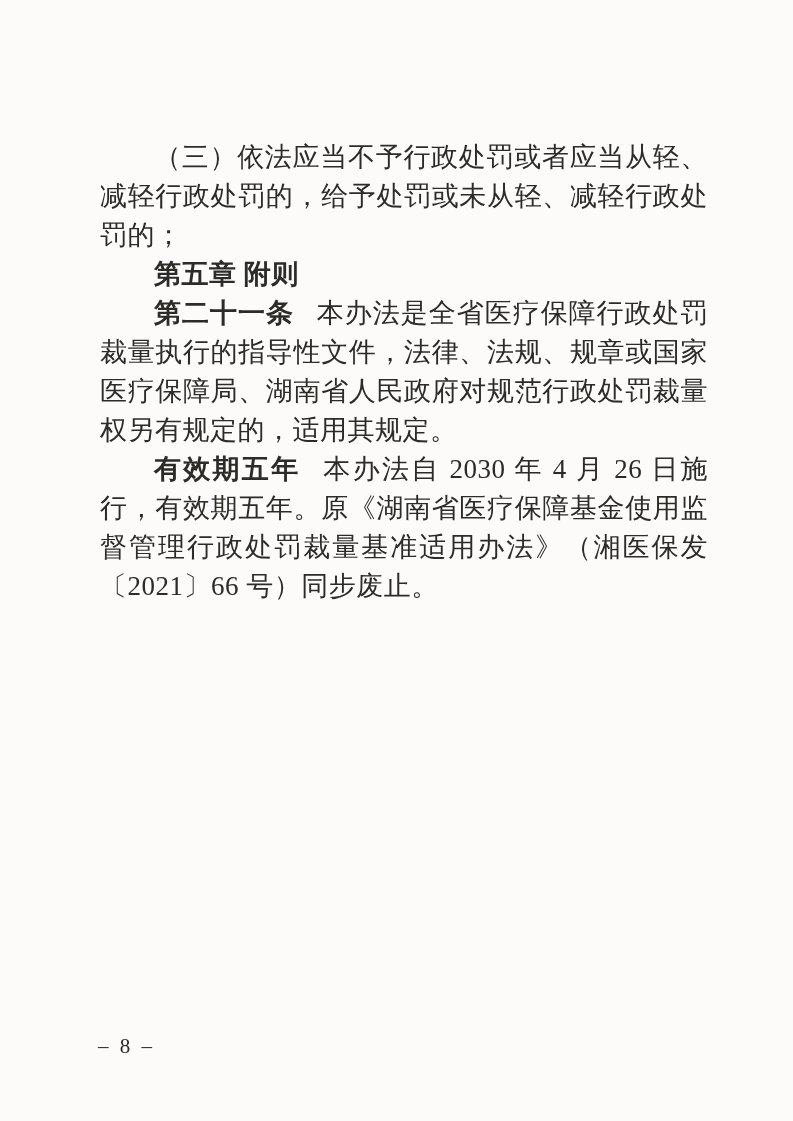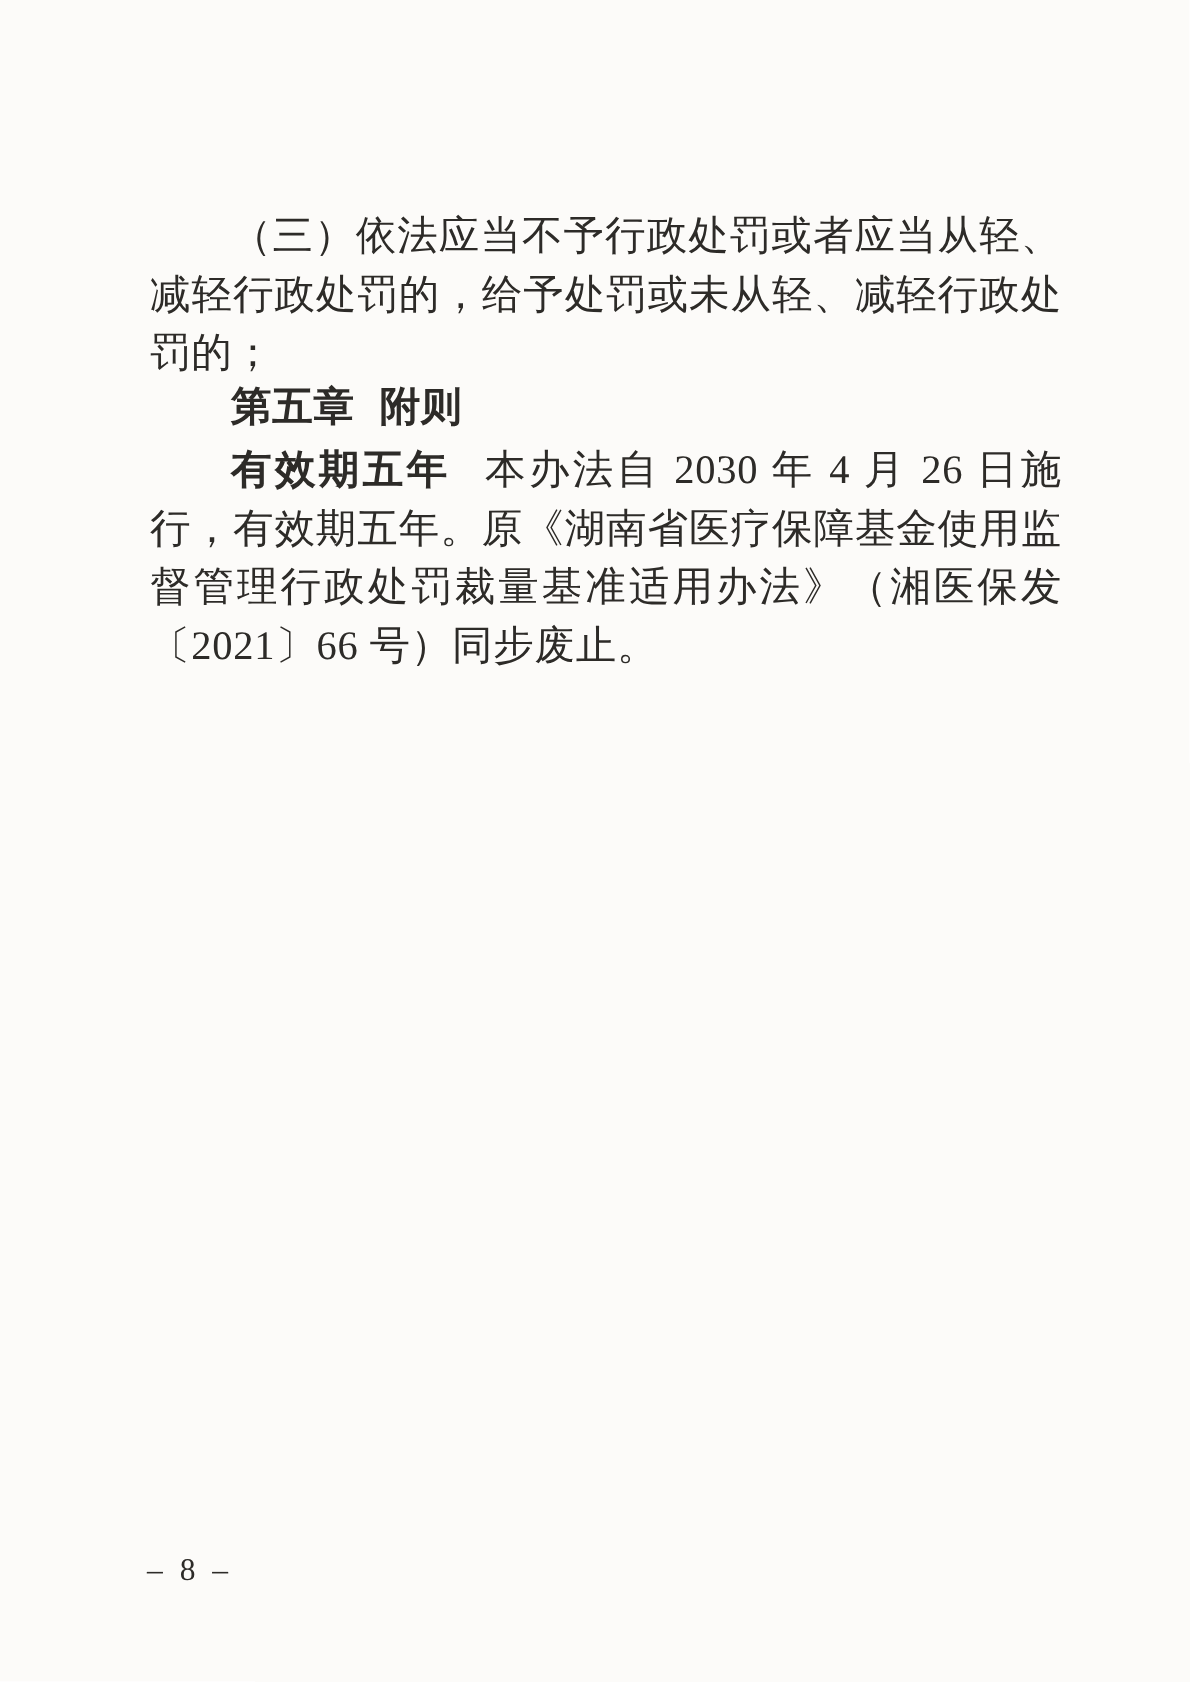--- a/index.html
+++ b/index.html
@@ -29,21 +29,21 @@
     text-align: justify;
     text-justify: inter-ideograph;
     text-indent: 2em;
     letter-spacing: 0.5px;
   }
   .article-label {
     font-weight: bold;
     margin-right: 0.85em;
   }
   .chapter-heading {
-    font-family: Liberation Mono, monospace;
+    font-family: Liberation Serif, serif;
     font-weight: bold;
     font-size: 28px;
     line-height: 40px;
     text-align: center;
     text-indent: 0;
     margin: 18px 0 13px 0;
     letter-spacing: 1px;
   }
   .page-number {
     position: absolute;
@@ -61,20 +61,23 @@
   <div class="content">
 
     <p class="doc-para">
       <span>（三）依法应当不予行政处罚或者应当从轻、减轻行政处罚的，给予处罚或未从轻、减轻行政处罚的；</span>
     </p>
 
 
 
     <p class="doc-para chapter-heading">第五章 附则</p>
 
+    <p class="doc-para">
+      <span class="article-label">第二十一条</span><span>本办法是全省医疗保障行政处罚裁量执行的指导性文件，法律、法规、规章或国家医疗保障局、湖南省人民政府对规范行政处罚裁量权另有规定的，适用其规定。</span>
+    </p>
 
 
     <p class="doc-para">
       <span class="article-label">有效期五年</span><span>本办法自 2030 年 4 月 26 日施行，有效期五年。原《湖南省医疗保障基金使用监督管理行政处罚裁量基准适用办法》（湘医保发〔2021〕66 号）同步废止。</span>
     </p>
 
   </div>
 
   <div class="page-number">– 8 –</div>
 </div>

